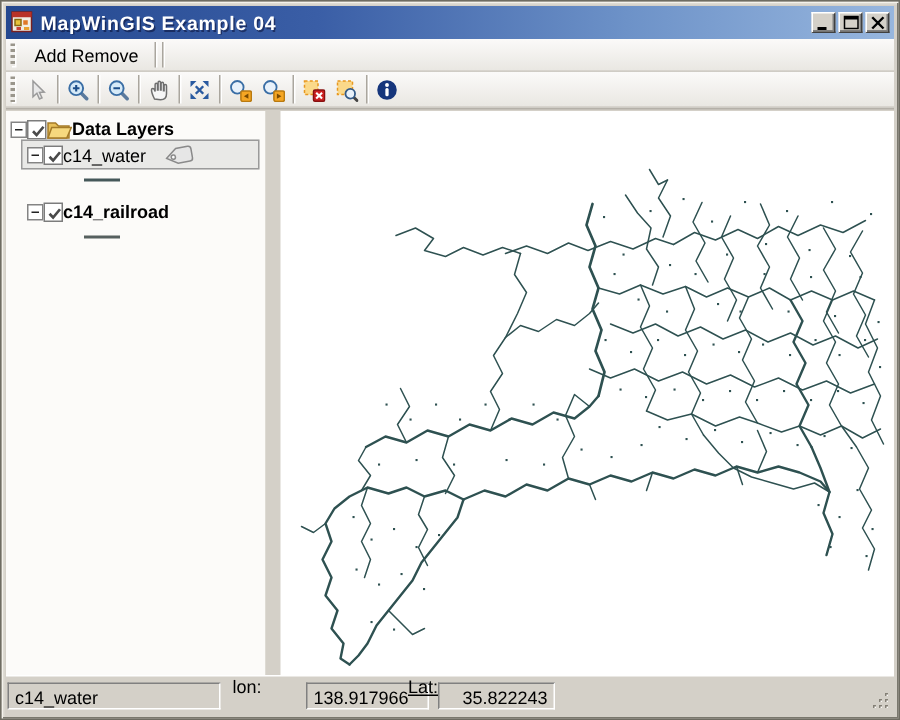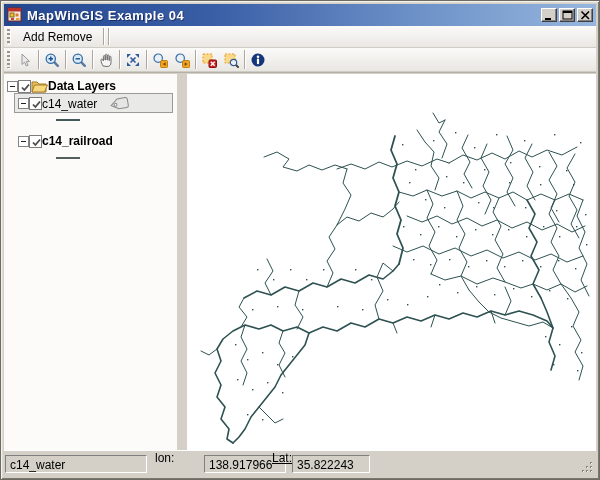--- a/index.html
+++ b/index.html
@@ -385,21 +385,21 @@
 
   <div id="statusbar">
     <div class="spanel" style="left:1px; width:142px;">
       <span>c14_water</span>
     </div>
     <span class="slabel" style="left:151px;">lon:</span>
     <div class="spanel" style="left:174px; width:82px;margin-left:26px;">
       <span>138.917966</span>
     </div>
     <span class="slabel" style="left:268px;text-decoration:underline;">Lat:</span>
-    <div class="spanel" style="left:288px; width:78px;">
+    <div class="spanel" style="left:288px; width:78px;text-align:right;">
       <span>35.822243</span>
     </div>
     <svg id="size-grip" viewBox="0 0 13 13">
       <g fill="#848076">
         <rect x="9" y="9" width="2" height="2"></rect>
           <rect x="9" y="5" width="2" height="2"></rect>
         <rect x="9" y="1" width="2" height="2"></rect>
           <rect x="5" y="9" width="2" height="2"></rect>
         <rect x="5" y="5" width="2" height="2"></rect>
           <rect x="1" y="9" width="2" height="2"></rect>

